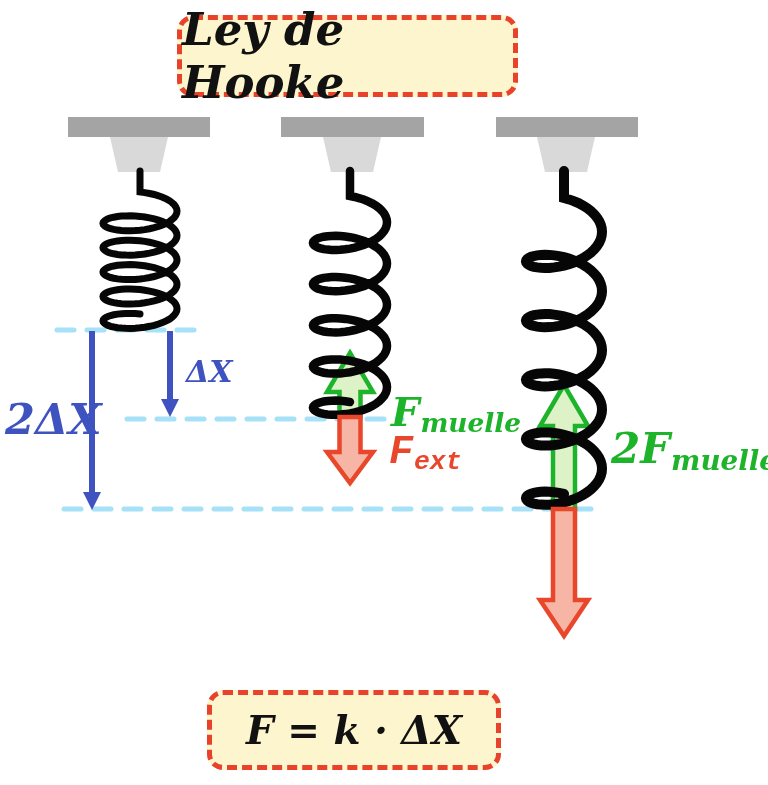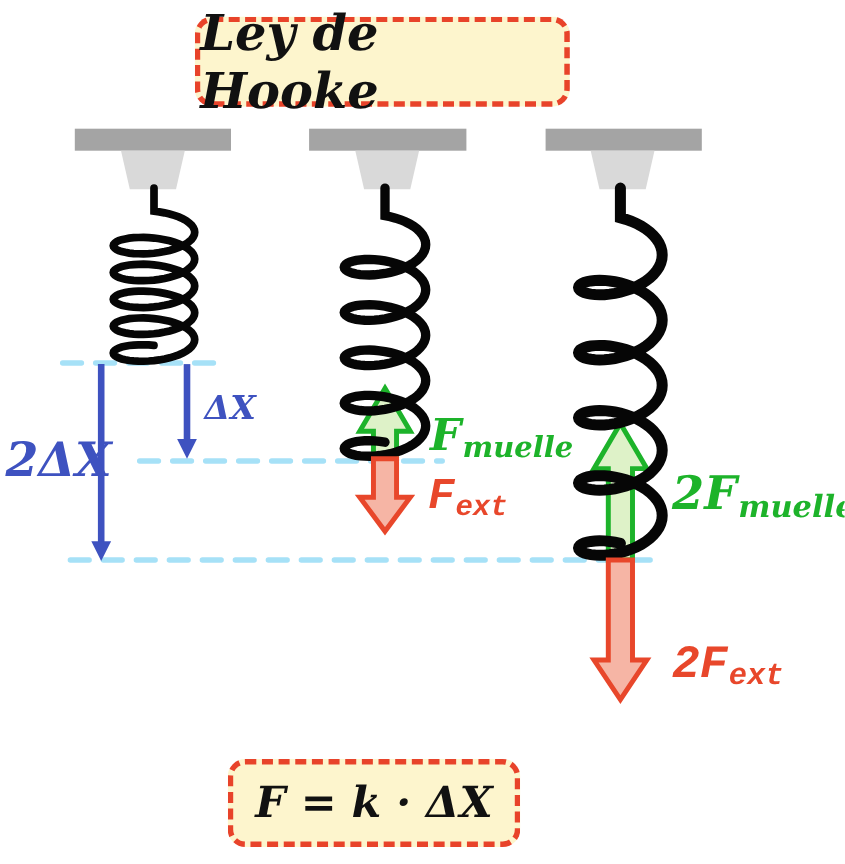--- a/index.html
+++ b/index.html
@@ -23,29 +23,29 @@
   .fgreen{fill:var(--force_green_fill);stroke:var(--force_green);stroke-width:4.5;stroke-linejoin:miter;}
   .fred{fill:var(--force_red_fill);stroke:var(--force_red);stroke-width:4.5;stroke-linejoin:miter;}
   .box{
     position:absolute;background:var(--box_fill);
     border:5px dashed var(--accent_red);border-radius:16px;
     display:flex;align-items:center;justify-content:center;
     font-style:italic;font-weight:bold;color:var(--text_black);
     box-sizing:border-box;
   }
   .title-box{left:177px;top:15px;width:341px;height:82px;font-size:45px;}
-  .formula-box{left:207px;top:690px;width:266px;height:80px;font-size:39px;}
+  .formula-box{left:207px;top:690px;width:294px;height:80px;font-size:39px;}
   .mlabel{position:absolute;font-style:italic;font-weight:bold;line-height:1;white-space:nowrap;}
   .mlabel sub{font-size:0.66em;vertical-align:-0.24em;line-height:0;margin-left:1px;}
   .blue{color:var(--measure_blue);}
   .green{color:var(--force_green);}
   .red{color:var(--force_red);font-family:Liberation Mono, monospace;}
   .lbl-dx{left:186px;top:357px;font-size:30px;}
   .lbl-2dx{left:5px;top:398px;font-size:43px;font-style:italic;}
-  .lbl-fmuelle{left:391px;top:376px;font-size:40px;}
+  .lbl-fmuelle{left:391px;top:392px;font-size:40px;}
   .lbl-fext{left:389px;top:433px;font-size:40px;}
   .lbl-2fmuelle{left:611px;top:428px;font-size:42px;}
   .lbl-2fext{left:611px;top:583px;font-size:42px;}
 </style>
 </head>
 <body>
 
 <div class="canvas">
 
   <svg width="768" height="785" viewBox="0 0 768 785">
@@ -86,19 +86,18 @@
   <div class="box title-box">
     <span>Ley de Hooke</span>
   </div>
 
   <div class="mlabel blue lbl-dx">ΔX</div>
   <div class="mlabel blue lbl-2dx">2ΔX</div>
 
   <div class="mlabel green lbl-fmuelle"><span>F</span><sub>muelle</sub></div>
   <div class="mlabel red lbl-fext"><span>F</span><sub>ext</sub></div>
   <div class="mlabel green lbl-2fmuelle"><span>2F</span><sub>muelle</sub></div>
-  <div class="mlabel red lbl-2fext"><span>2F</span><sub>ext</sub></div>
 
   <div class="box formula-box">
     <span>F = k · ΔX</span>
   </div>
 
 </div>
 
 </body></html>

